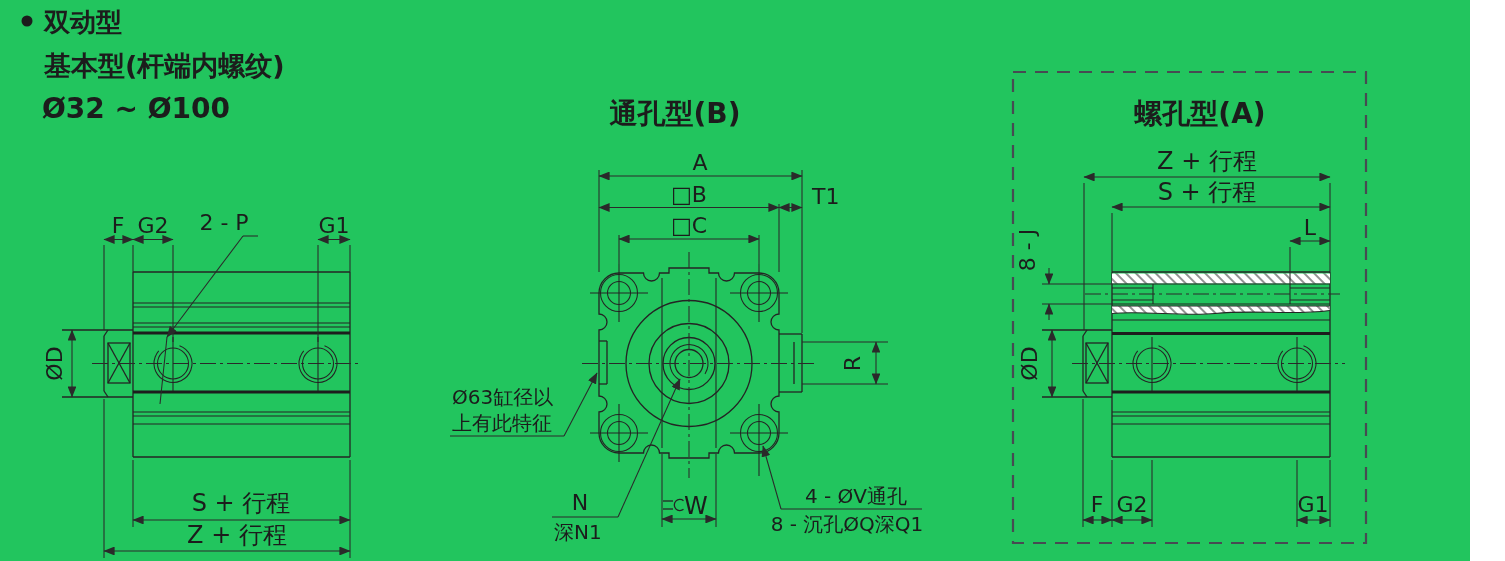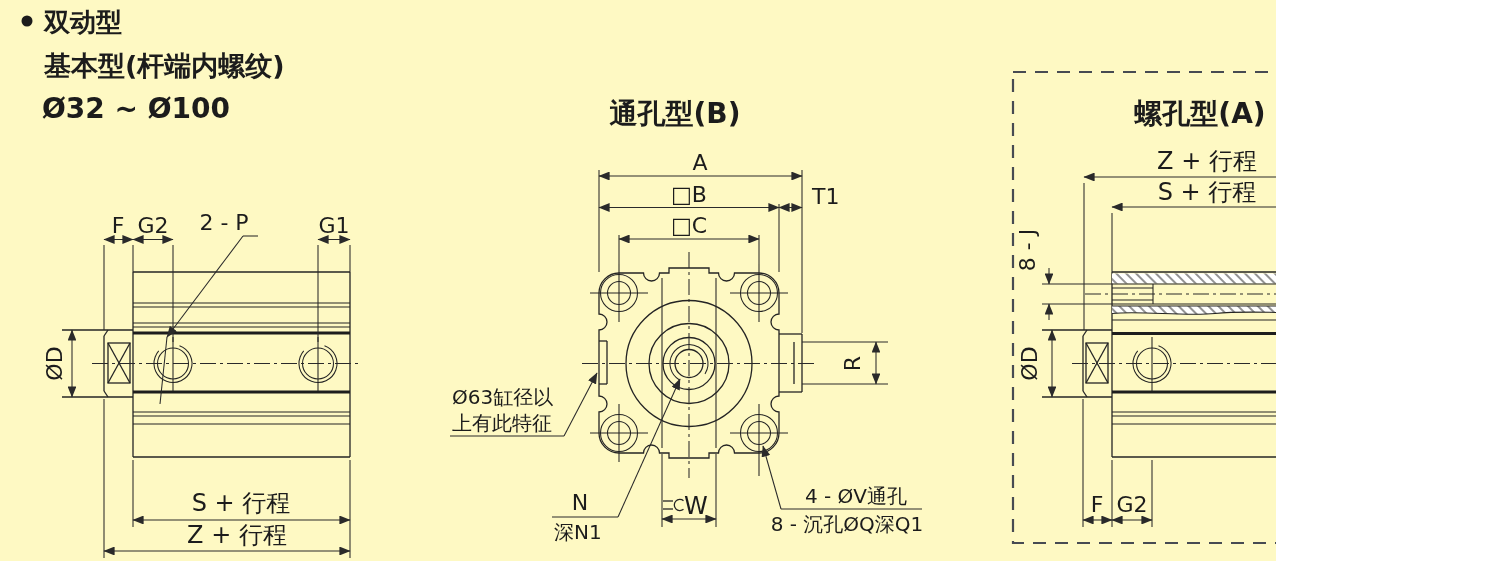--- a/index.html
+++ b/index.html
@@ -1,16 +1,16 @@
 <!DOCTYPE html>
 <html><head>
 <meta charset="utf-8">
 <style>
   html,body{margin:0;padding:0;background:#fff;}
-  .stage{position:relative;width:1276px;height:561px;background:#fef9c3;overflow:hidden;
+  .stage{position:relative;width:1470px;height:561px;background:#22c55e;overflow:hidden;
          font-family:"DejaVu Sans",sans-serif;}
   svg text{fill:#1c1c1c;font-family:"DejaVu Sans",sans-serif;}
   .ln{stroke:#242424;stroke-width:1.3;fill:none;}
   .thin{stroke:#242424;stroke-width:1.05;fill:none;}
   .thk{stroke:#1d1d1d;stroke-width:2.8;fill:none;}
   .dim{stroke:#2a2a2a;stroke-width:1.05;fill:none;}
   .cl{stroke:#2a2a2a;stroke-width:1.05;fill:none;stroke-dasharray:16 4 3 4;}
   .dsh{stroke:#474b52;stroke-width:2.2;fill:none;stroke-dasharray:13 9;}
   .lab{font-size:22px;}
   .labB{font-size:24px;}

